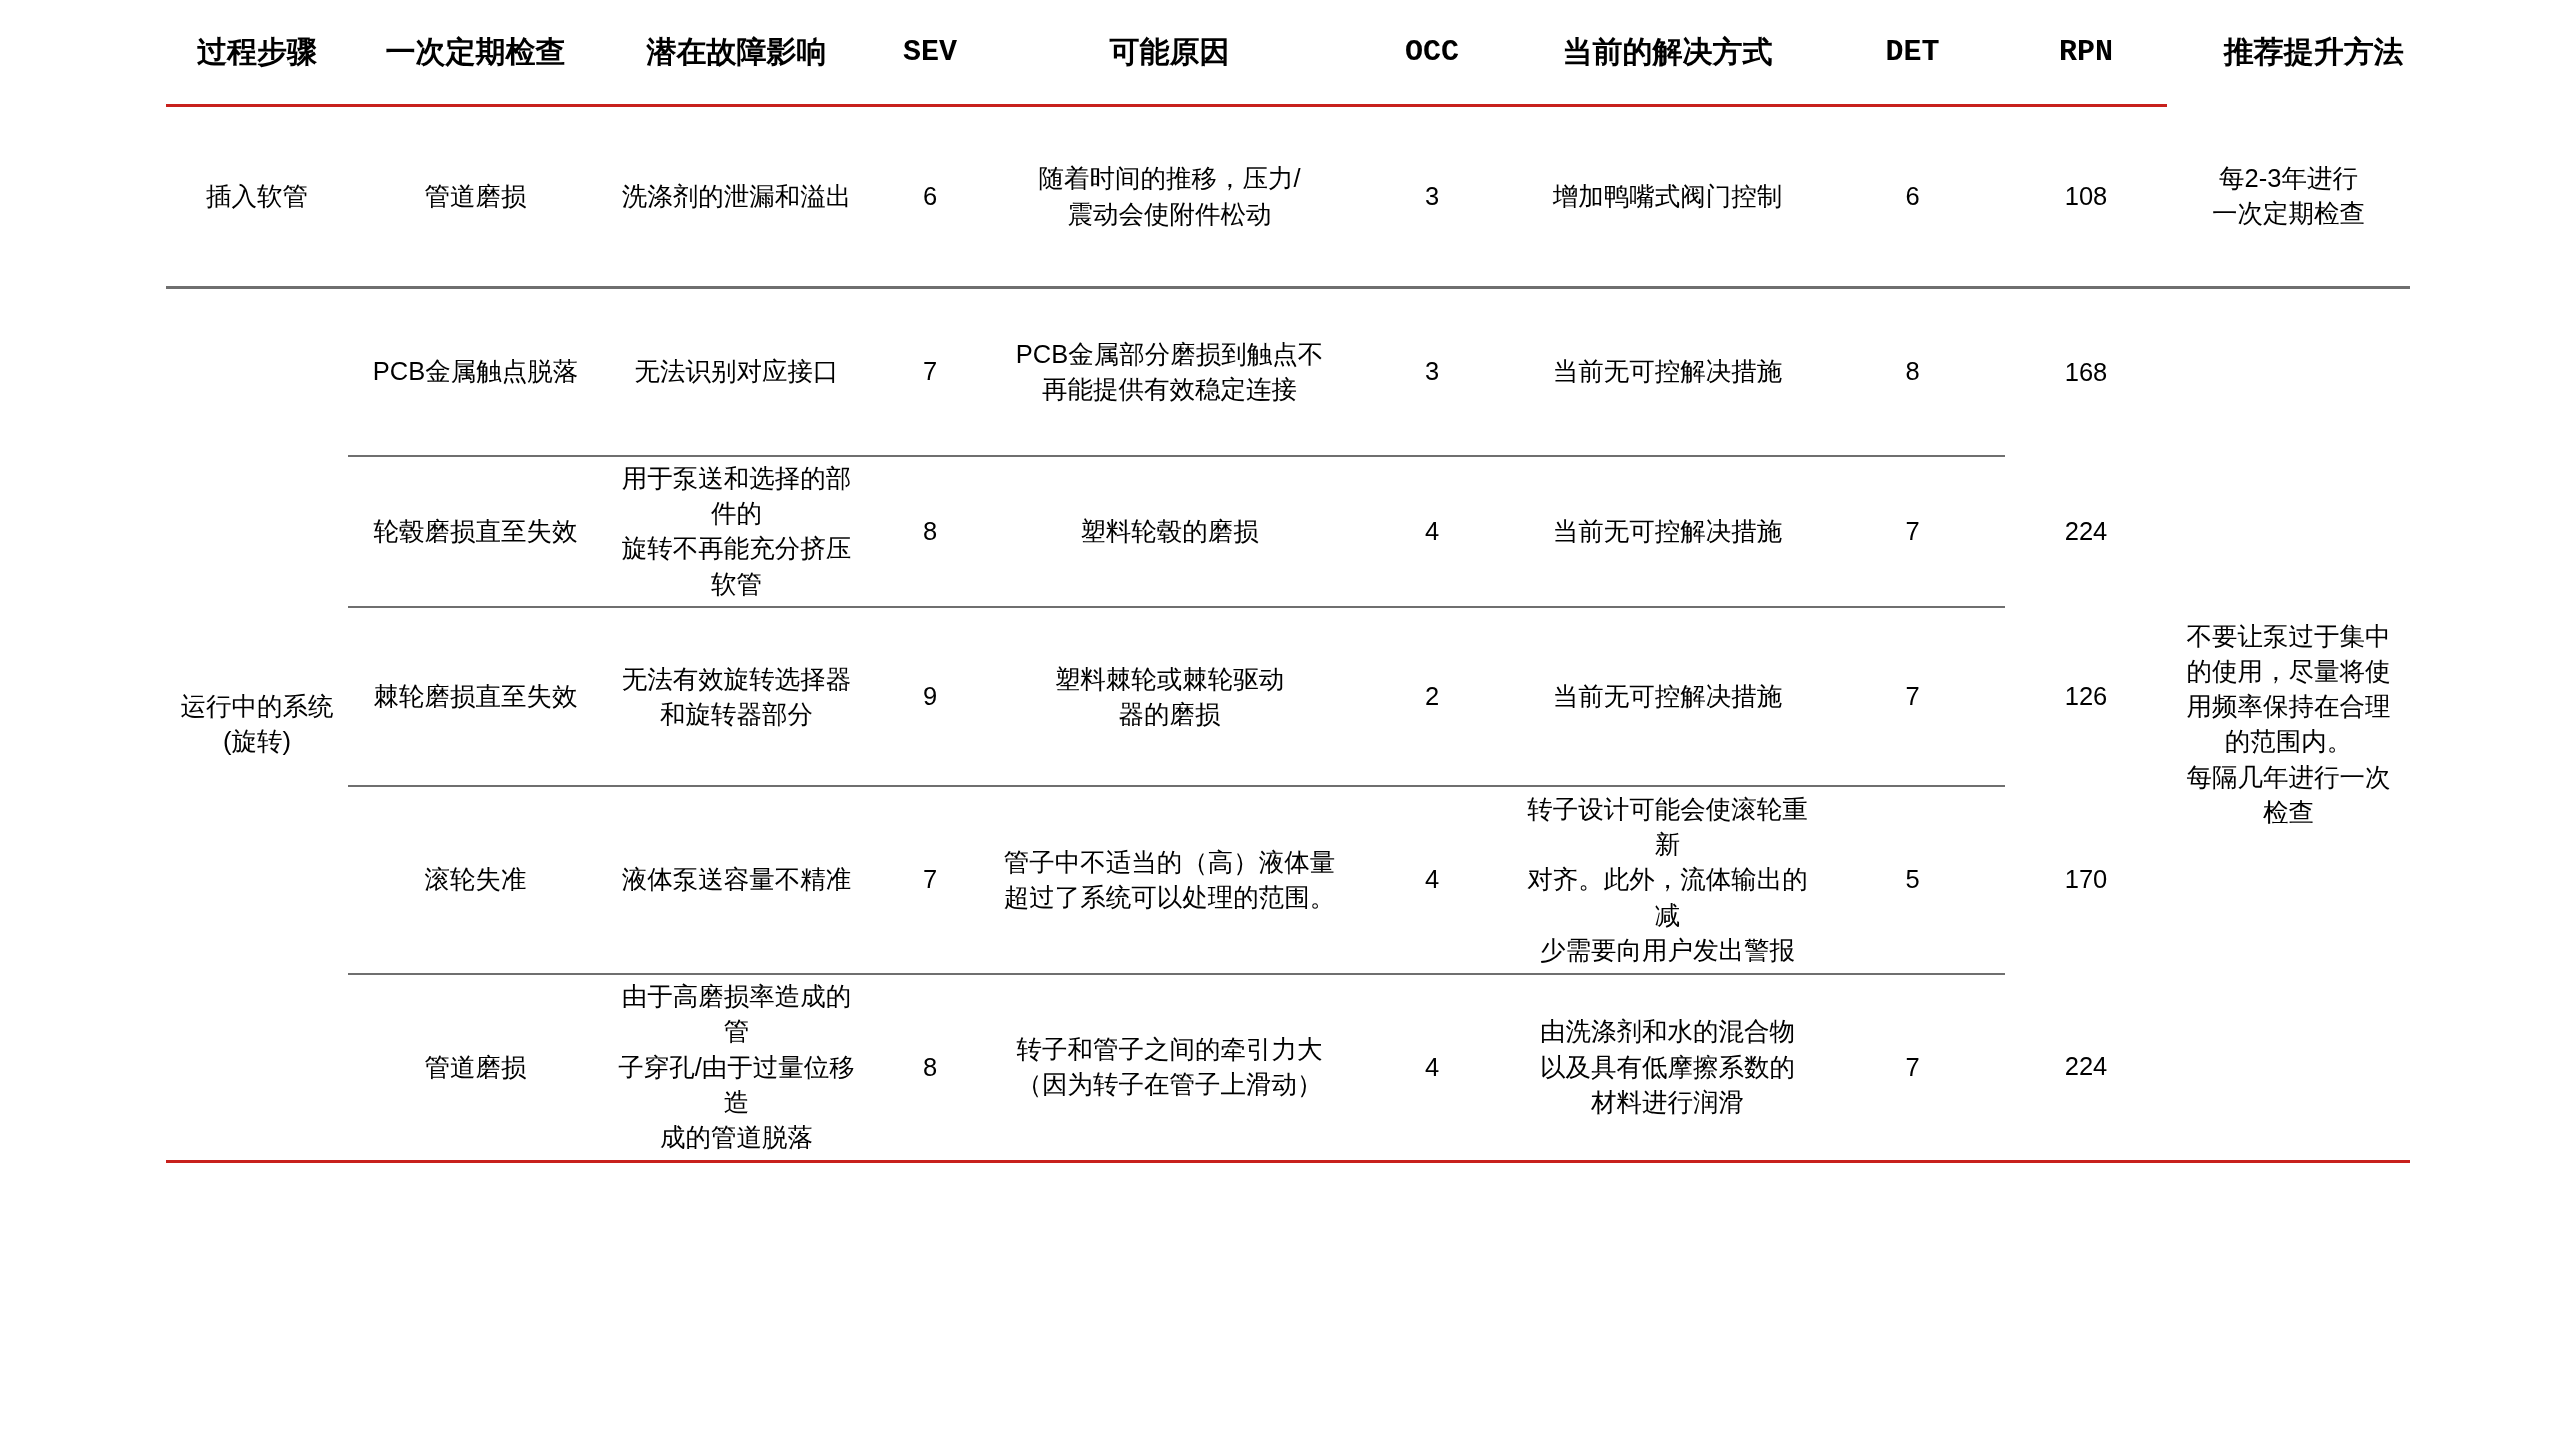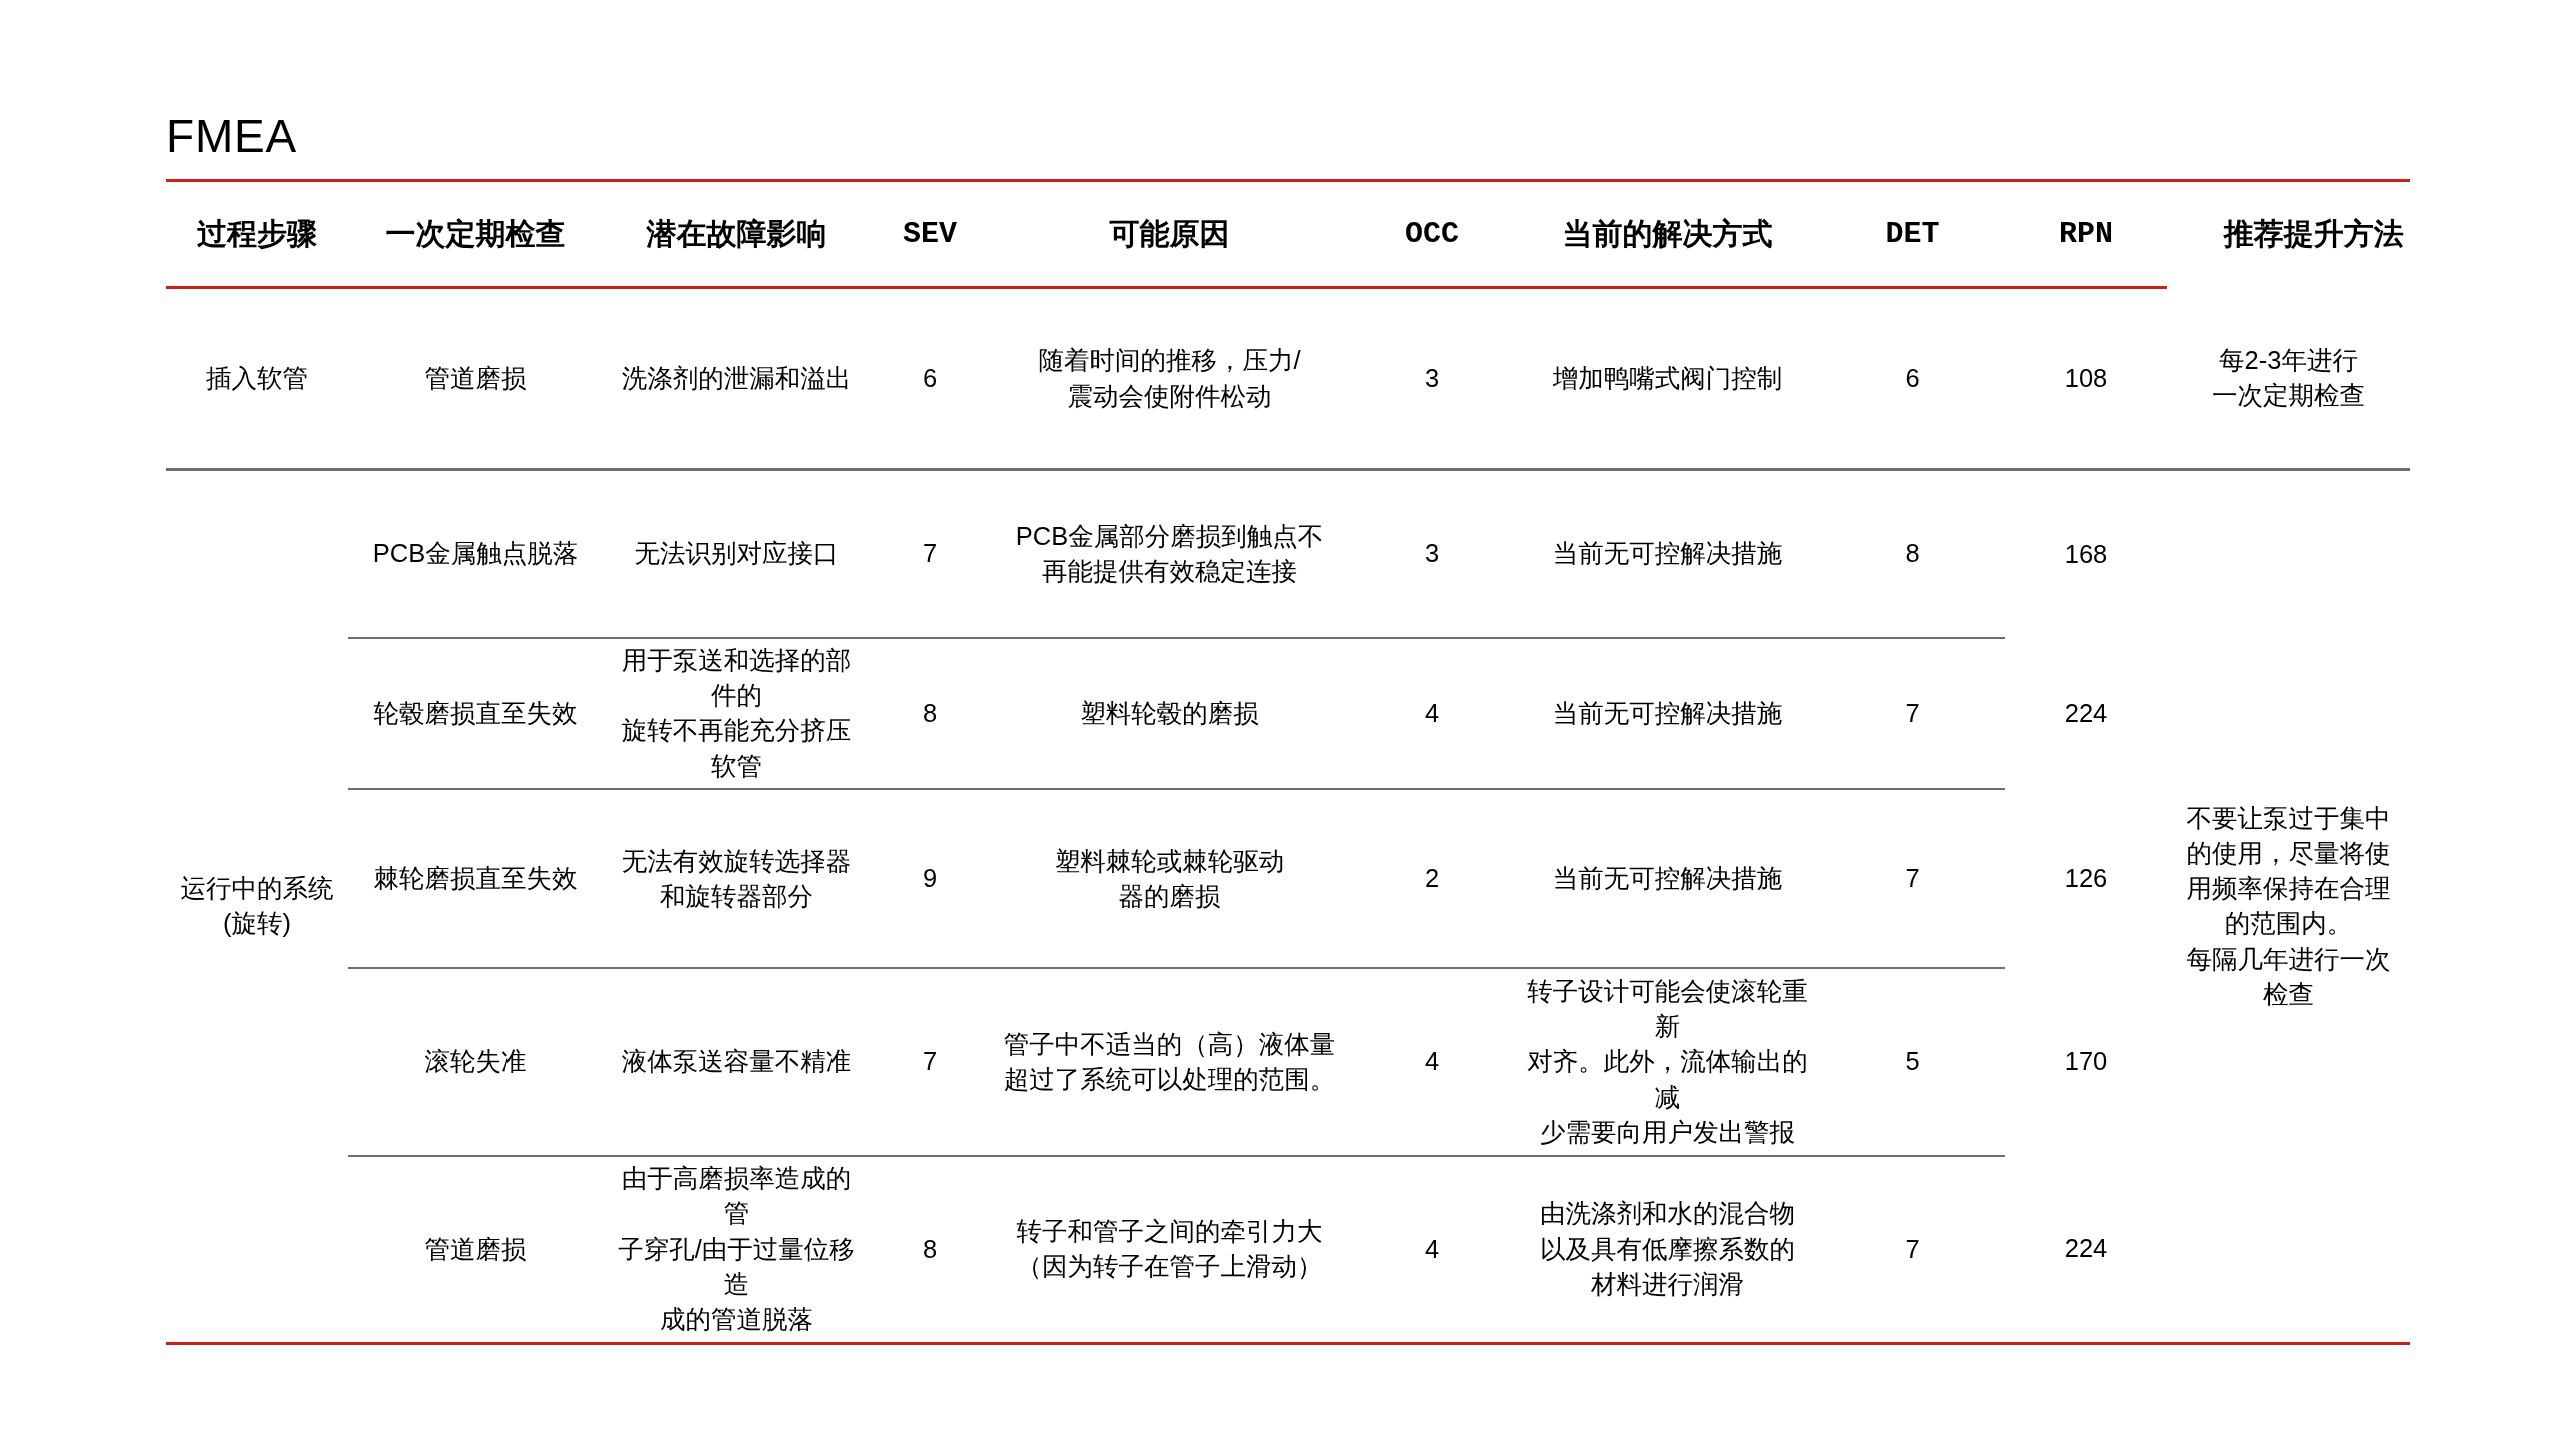--- a/index.html
+++ b/index.html
@@ -75,23 +75,20 @@
   td.rec .left-block {
     display: inline-block;
     text-align: center;
   }
 </style>
 </head>
 <body>
 
 <div class="slide">
 
-  <div class="title-block">
-    <div class="page-title">FMEA</div>
-  </div>
 
   <table class="fmea">
     <colgroup>
       <col style="width:182px">
         <col style="width:255px">
         <col style="width:267px">
         <col style="width:120px">
         <col style="width:359px">
         <col style="width:166px">
         <col style="width:305px">

